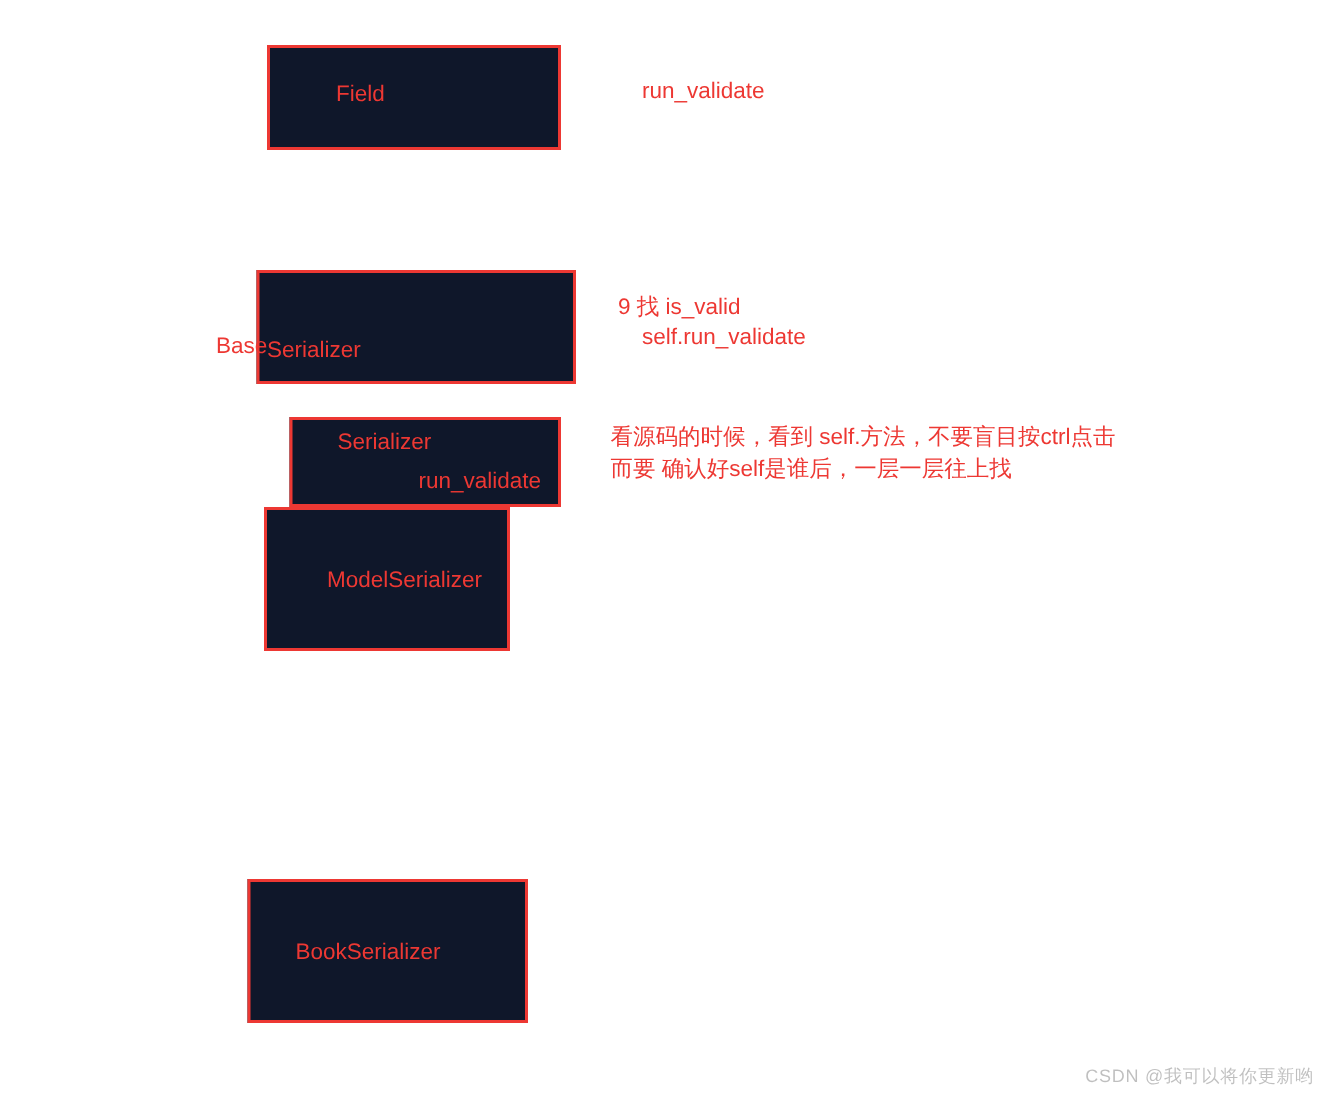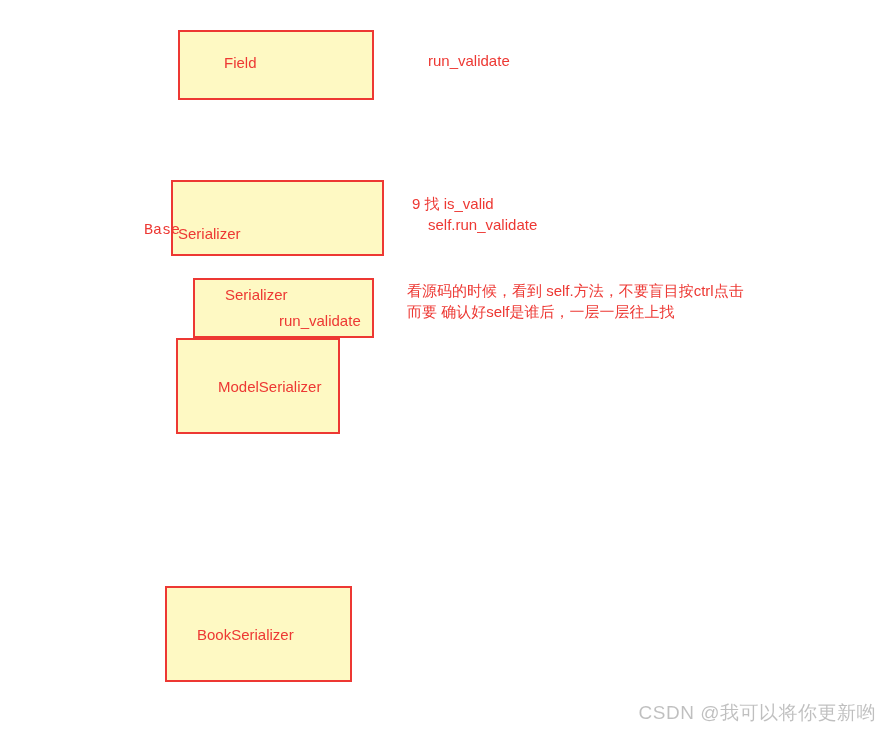--- a/index.html
+++ b/index.html
@@ -9,43 +9,43 @@
       position: relative;
       background: #ffffff;
       font-family: "Microsoft YaHei", Arial, sans-serif;
       font-size: 15px;
       color: #ed3833;
       overflow: hidden;
     }
     .box {
       position: absolute;
       border: 2px solid #ed3833;
-      background: #fef9c3;
+      background: #0f172a;
     }
     .label {
       position: absolute;
       white-space: nowrap;
     }
     .watermark {
       position: absolute;
-      font-size: 19px;
+      font-size: 12px;
       color: rgba(0,0,0,0.25);
       letter-spacing: 0.5px;
     }
   </style>
 </head>
 <body>
 
 <div class="box" style="left:178px; top:30px; width:196px; height:70px;">
   <span class="label" style="left:44px; top:22px;">Field</span>
 </div>
 <span class="label" style="left:428px; top:52px;">run_validate</span>
 
 <div class="box" style="left:171px; top:180px; width:213px; height:76px;"></div>
-<span class="label" style="left:144px; top:222px;font-family:Liberation Mono, monospace;">Base</span>
+<span class="label" style="left:144px; top:222px;">Base</span>
 <span class="label" style="left:178px; top:225px;">Serializer</span>
 <span class="label" style="left:412px; top:195px;">9 找 is_valid</span>
 <span class="label" style="left:428px; top:216px;">self.run_validate</span>
 
 <div class="box" style="left:193px; top:278px; width:181px; height:60px;">
   <span class="label" style="left:30px; top:6px;">Serializer</span>
   <span class="label" style="left:84px; top:32px;">run_validate</span>
 </div>
 <span class="label" style="left:407px; top:282px;">看源码的时候，看到  self.方法，不要盲目按ctrl点击</span>
 <span class="label" style="left:407px; top:303px;">而要 确认好self是谁后，一层一层往上找</span>

